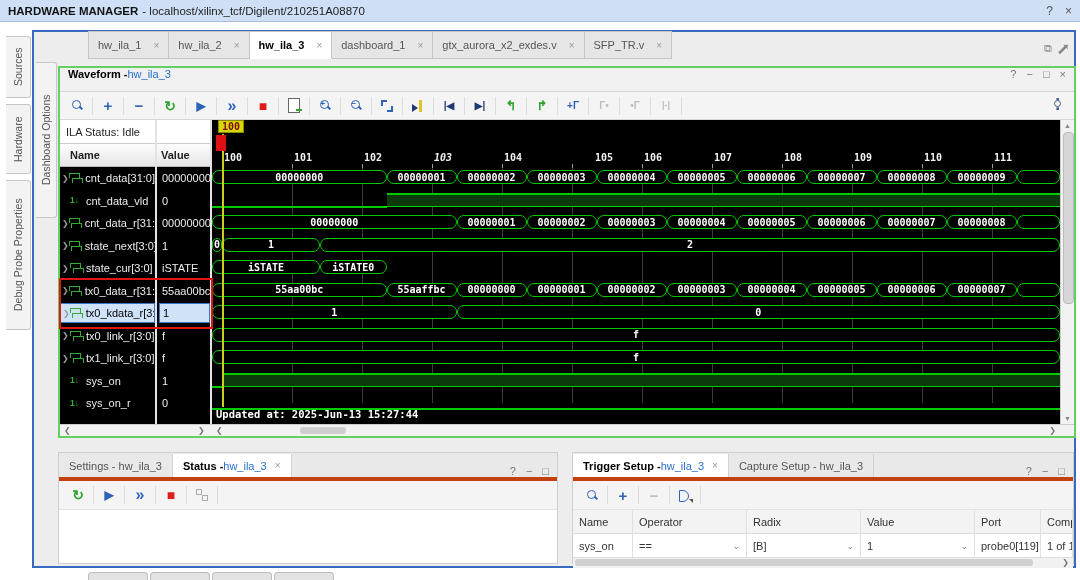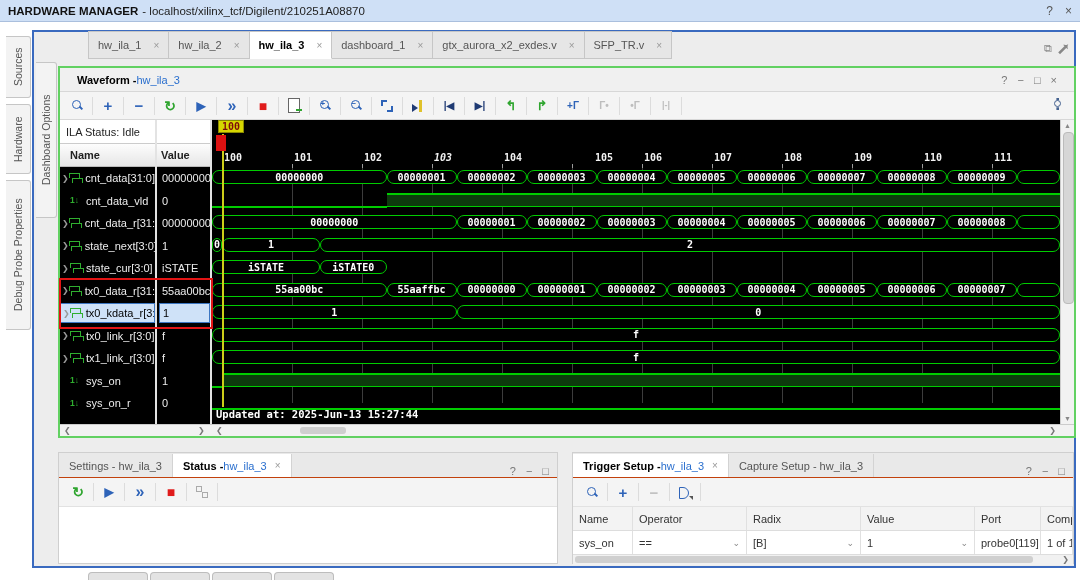--- a/index.html
+++ b/index.html
@@ -22,21 +22,21 @@
   .tabstrip{left:88px;top:32px;height:27px;display:flex;align-items:flex-end;}
   .dtab{height:26px;display:flex;align-items:center;padding:0 9px;background:#e6e6e6;
         border:1px solid #c6c6c6;border-left:none;color:#555;white-space:nowrap;cursor:default;}
   .dtab:first-child{border-left:1px solid #c6c6c6;}
   .dtab.active{background:#fff;color:#000;font-weight:bold;border-bottom:1px solid #fff;}
   .dtab .x{color:#999;margin-left:12px;font-size:10px;font-weight:normal;}
   .strip-icons{color:#888;font-size:11px;letter-spacing:6px;}
   
   .wavewin{left:58px;top:66px;width:1018px;height:372px;border:2px solid #62d162;background:#f1f1f1;box-sizing:border-box;}
   .wavetitle{left:60px;top:68px;width:1014px;height:24px;background:#f0f0f0;border-bottom:1px solid #d7d7d7;
-             display:flex;align-items:center;padding:0 17px;box-sizing:border-box;}
+             display:flex;padding:0 8px;box-sizing:border-box;}
   .wavetitle b{color:#000;}
   .link{color:#2a6fce;}
   .wavetitle .winbtns{margin-left:auto;color:#777;display:flex;gap:10px;font-size:11px;}
   .toolbar{display:flex;align-items:center;background:#f4f4f4;}
   .wavetoolbar{left:60px;top:92px;width:1014px;height:28px;border-bottom:1px solid #d7d7d7;padding-left:4px;box-sizing:border-box;}
   .tbtn{height:20px;min-width:22px;display:flex;align-items:center;justify-content:center;padding:0 2px;}
   .tsep{width:1px;height:18px;background:#dcdcdc;margin:0 2px;}
   .tglyph{font-weight:bold;line-height:1;}
   
   .i-mag,.i-magp,.i-magm{position:relative;width:13px;height:13px;}
@@ -103,21 +103,21 @@
   .updated{position:absolute;left:4px;top:288px;color:#fff;font-family:"DejaVu Sans Mono",monospace;font-size:10.5px;font-weight:bold;z-index:6;}
   
   .vscroll{left:1060px;top:120px;width:14px;height:304px;background:#f2f2f2;border-left:1px solid #ccc;box-sizing:border-box;}
   .varrow{position:absolute;left:3px;color:#888;font-size:7px;}
   .vthumb{position:absolute;left:2px;width:9px;background:#d6d6d6;border:1px solid #bbb;border-radius:4px;}
   .hscrollstrip{left:60px;top:424px;width:1014px;height:12px;background:#f2f2f2;border-top:1px solid #ccc;box-sizing:border-box;}
   .harrow{position:absolute;top:1px;color:#777;font-size:8px;}
   .hthumb{position:absolute;top:2px;height:7px;background:#cfcfcf;border-radius:3px;}
   
   .panel{background:#fff;border:1px solid #cfcfcf;box-sizing:border-box;}
-  .ptabs{display:flex;align-items:flex-end;background:#e9e9e9;height:24px;border-bottom:1px solid #c2410c;}
+  .ptabs{display:flex;align-items:flex-end;background:#e9e9e9;height:24px;border-bottom:4px solid #c2410c;}
   .ptab{height:23px;display:flex;align-items:center;padding:0 10px;color:#555;white-space:nowrap;border-right:1px solid #d3d3d3;}
   .ptab.active{background:#fff;color:#000;}
   .ptab.active b{font-weight:bold;color:#000;}
   .ptab .x{color:#999;margin-left:8px;font-size:10px;}
   .pwinbtns{margin-left:auto;color:#777;display:flex;gap:10px;padding-right:8px;font-size:11px;}
   .ptoolbar{height:28px;border-bottom:1px solid #e2e2e2;padding-left:6px;}
   .corerow{display:flex;align-items:center;gap:5px;}
   .dot{width:11px;height:11px;border-radius:50%;box-sizing:border-box;}
   .dot.on{background:#3ab83a;border:1px solid #2f9a2f;}
   .dot.off{background:#fff;border:1px solid #b9b9b9;}

